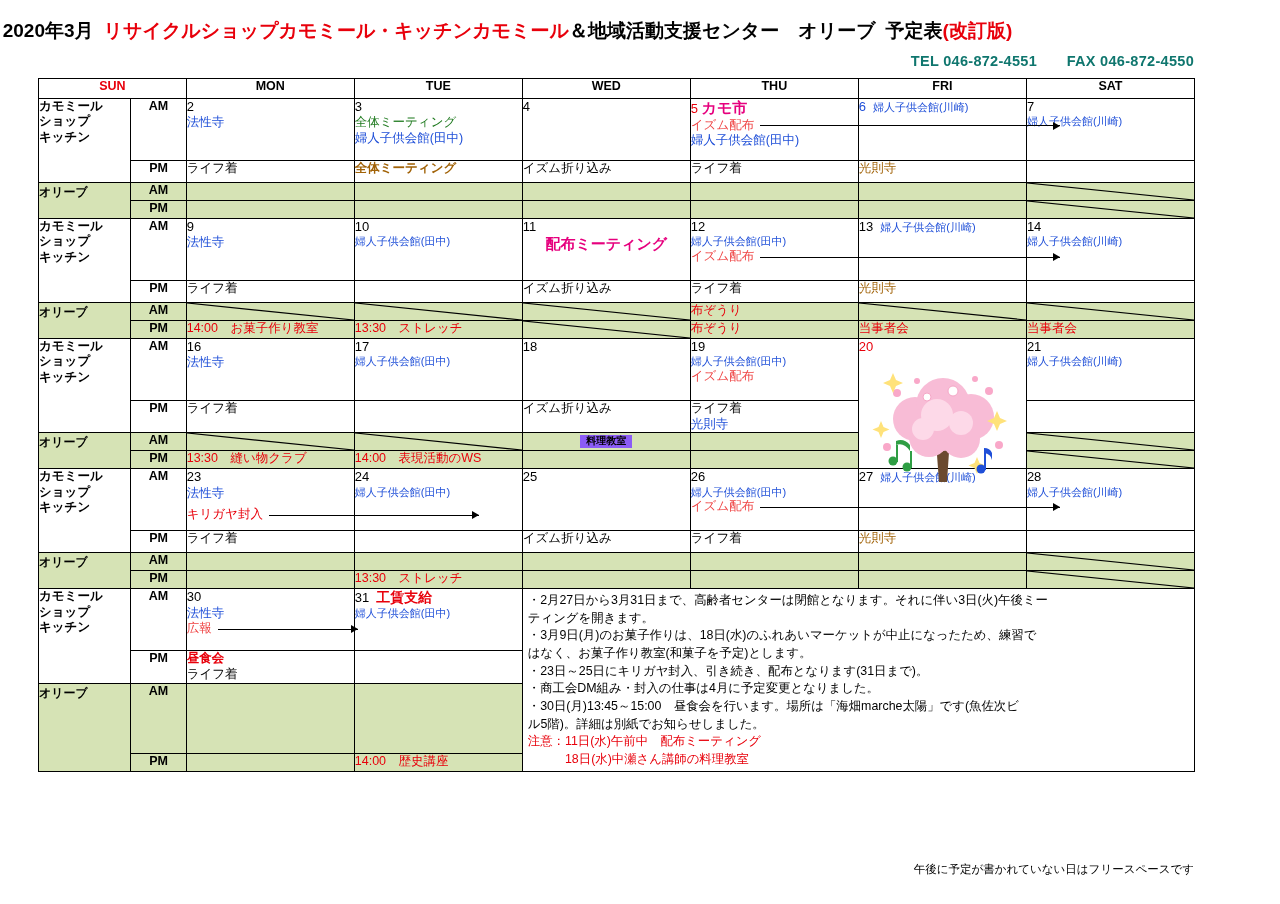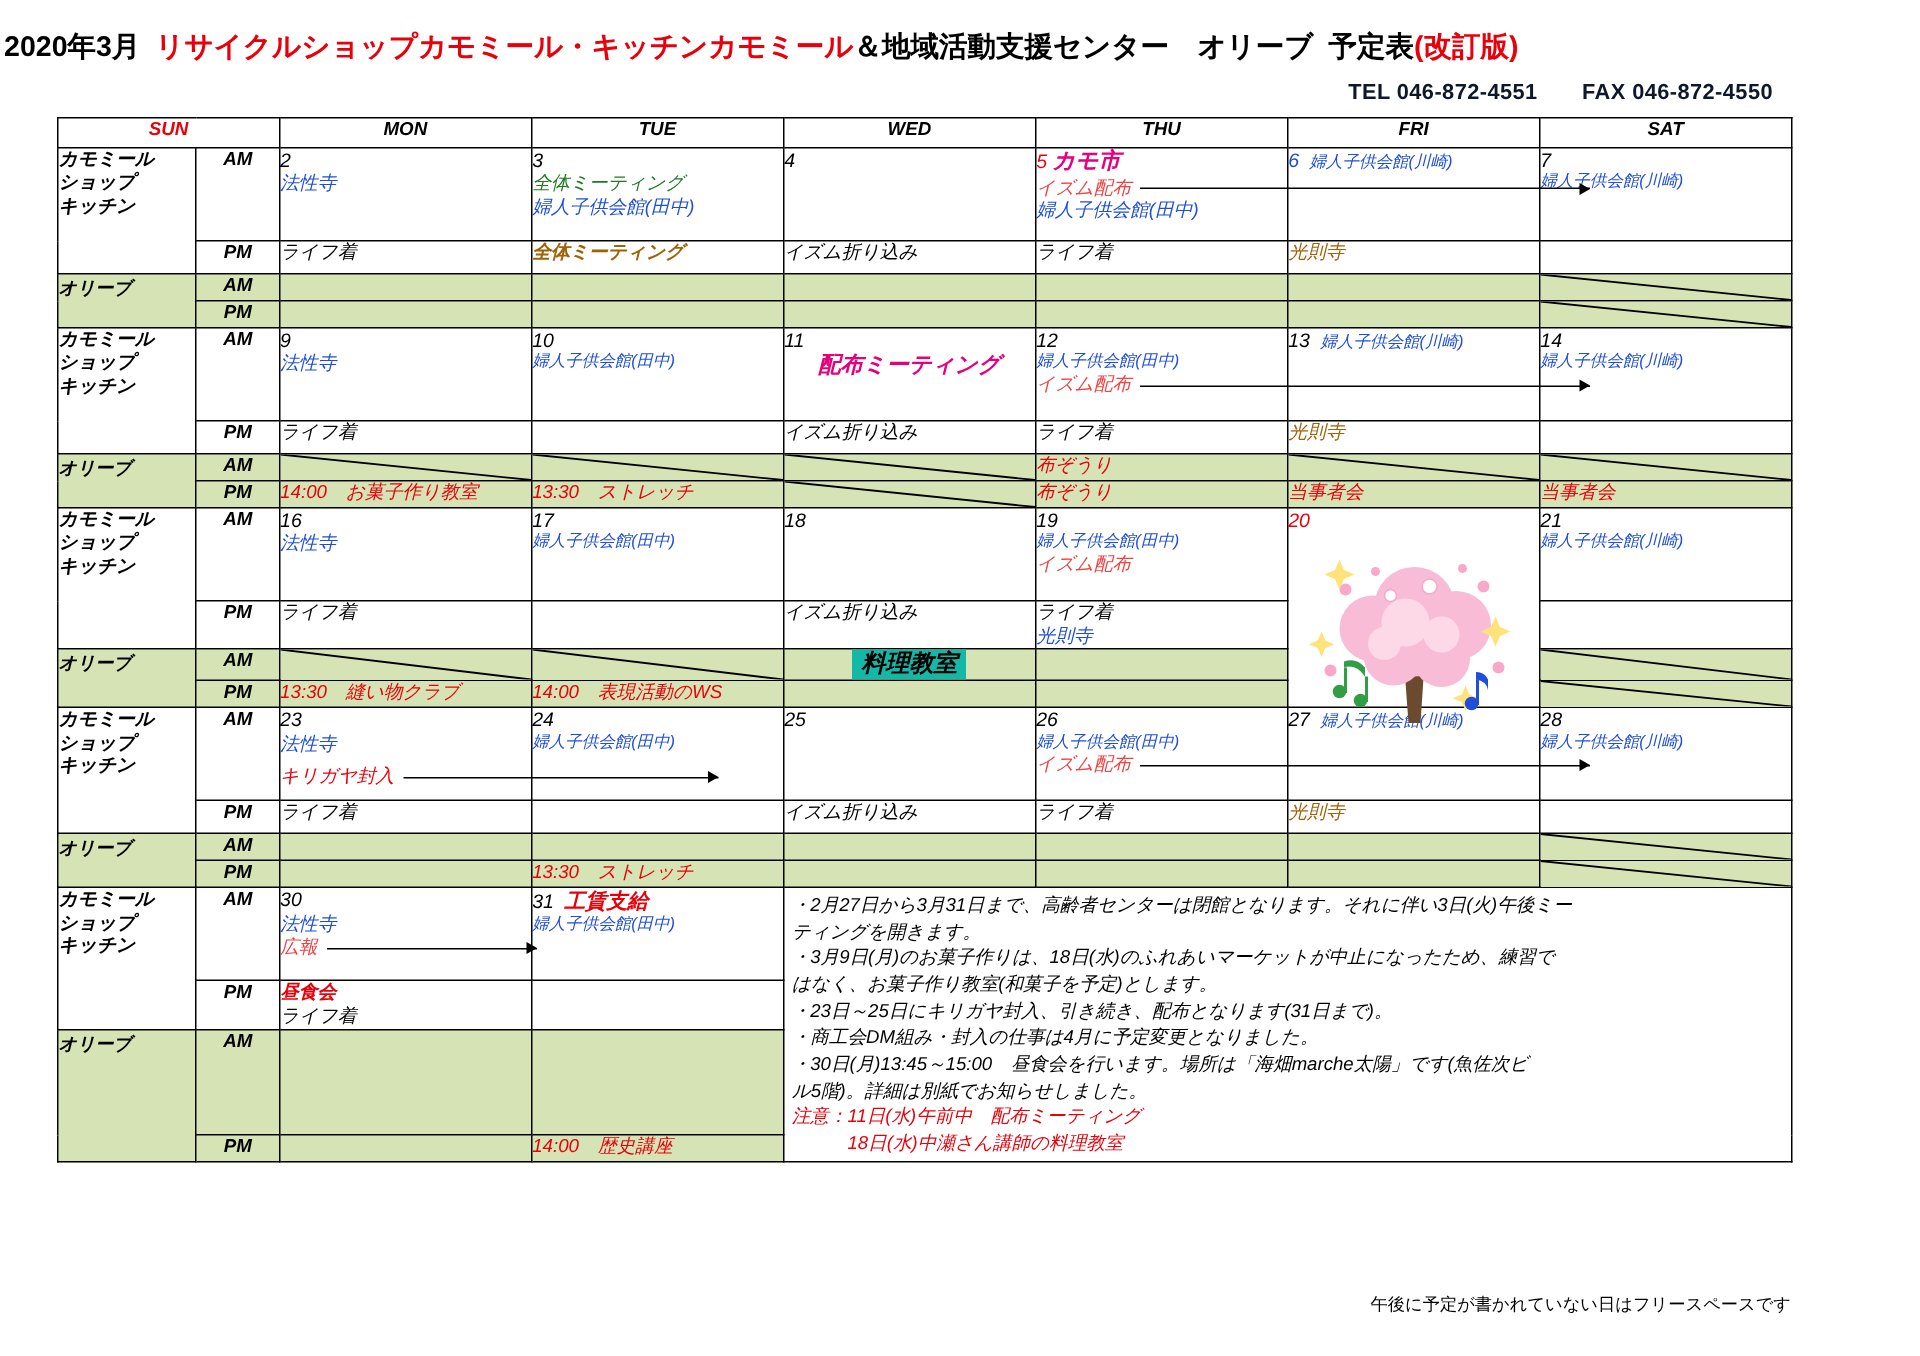--- a/index.html
+++ b/index.html
@@ -16,32 +16,31 @@
   .header {
     position: absolute; left: 0; top: 18px; width: 1015px;
     text-align: center;
     font-size: 19px; font-weight: bold;
     white-space: nowrap;
   }
   .header .blk { color: #000000; }
   .header .red { color: #e8000b; }
   .header .sp { display: inline-block; width: 10px; }
   .contact {
-    position: absolute; right: 98px; top: 52px;
-    font-size: 14.5px; font-weight: bold; color: #0f172a;
+    position: absolute; right: 86px; top: 52px;
+    font-size: 14.5px; font-weight: bold; color: #0f766e;
     letter-spacing: .3px;
   }
 
   
   table.cal {
     position: absolute; left: 38px; top: 78px;
     border-collapse: collapse;
     table-layout: fixed;
     width: 1157px;
-    font-style: italic;
   }
   table.cal td, table.cal th {
     border: 1px solid #000000;
     padding: 0;
     vertical-align: top;
     font-size: 12.5px;
     color: #000;
   }
   col.c-label { width: 50px; }
   col.c-ampm  { width: 30px; }
@@ -80,21 +79,21 @@
   .cell .dnum.red { color: #e8000b; }
   .cell .dnum.blue { color: #1f4fd8; }
   .line { display: block; white-space: nowrap; }
   .blue { color: #1f4fd8; }
   .red { color: #e8000b; }
   .green { color: #1f7a1f; }
   .blk { color: #ef4444; }
   .magenta { color: #a16207; }
   .small { font-size: 11px; }
   .bigmag { font-size: 15px; font-weight: bold; color: #e6007e; }
-  .hl-yellow { background: #14b8a6; font-weight: bold; font-size: 16px; display:inline-block; padding: 0 6px;}
+  .hl-yellow { background: #8b5cf6; font-weight: bold; font-size: 10px; display:inline-block; padding: 0 6px;}
   .am-tall { height: 62px; }
   .am-tall2 { height: 62px; }
   .pm-row { height: 22px; }
   .olive-cell { height: 18px; }
 
   
   .arrow {
     position: relative;
     display: inline-block;
     vertical-align: middle;

